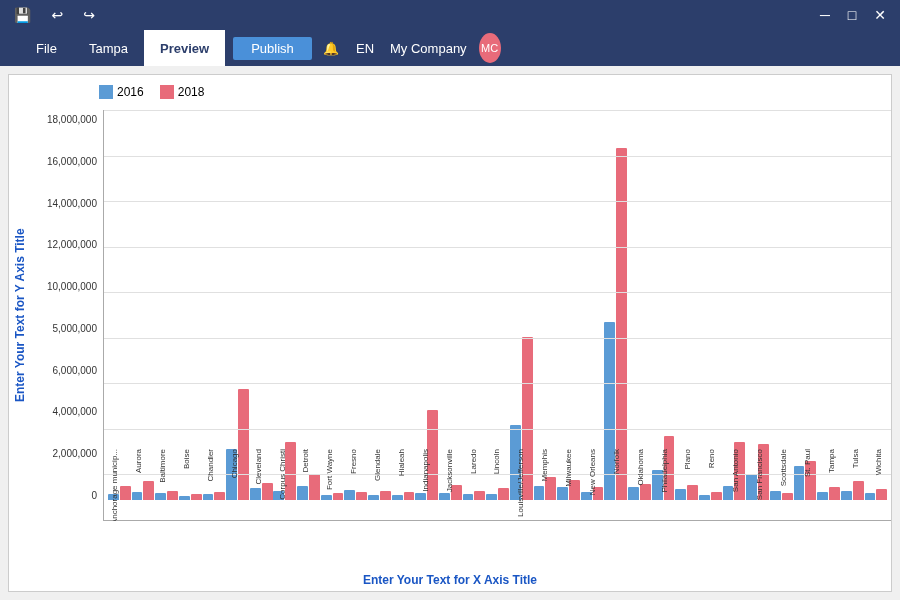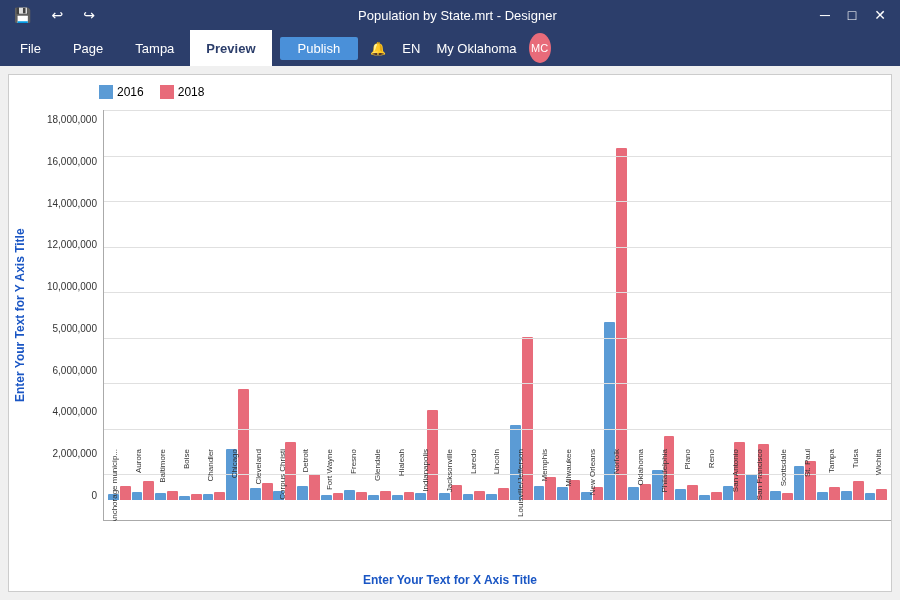--- a/index.html
+++ b/index.html
@@ -20,21 +20,21 @@
     #titlebar-center { flex: 1; text-align: center; font-size: 13px; }
     #titlebar-right { display: flex; gap: 6px; align-items: center; }
     .titlebar-btn { color: white; font-size: 14px; cursor: pointer; padding: 2px 6px; }
 
     
     #menubar {
       background: #2c3e6b;
       height: 36px;
       display: flex;
       align-items: stretch;
-      padding: 0 4px;
+      padding: 0 20px;
     }
     .menu-item {
       color: white;
       padding: 0 16px;
       display: flex;
       align-items: center;
       cursor: pointer;
       font-size: 13px;
     }
     .menu-item.active { background: white; color: #2c3e6b; font-weight: bold; }
@@ -165,38 +165,36 @@
   </style>
 </head>
 <body>
 
 <div id="titlebar">
   <div id="titlebar-left">
     <span class="titlebar-btn">💾</span>
     <span class="titlebar-btn">↩</span>
     <span class="titlebar-btn">↪</span>
   </div>
-  <div id="titlebar-center">Population by State.mrt - Designer</div>
   <div id="titlebar-right">
     <span class="titlebar-btn">─</span>
     <span class="titlebar-btn">□</span>
     <span class="titlebar-btn">✕</span>
   </div>
 </div>
 
 <div id="menubar">
   <div class="menu-item">File</div>
-  <div class="menu-item">Page</div>
   <div class="menu-item">Tampa</div>
   <div class="menu-item active">Preview</div>
   <div id="right-tools">
     <button id="publish-btn">Publish</button>
     <span class="tool-icon">🔔</span>
     <span class="tool-icon">EN</span>
-    <span class="tool-icon">My Oklahoma</span>
+    <span class="tool-icon">My Company</span>
     <span class="tool-icon" style="background:#e86b7a;color:white;border-radius:50%;width:22px;height:30px;display:inline-flex;align-items:center;justify-content:center;font-size:11px;">MC</span>
   </div>
 </div>
 
 <div id="content">
 
   <div id="legend">
     <div class="legend-item">
       <span class="legend-swatch" style="background:#5b9bd5;"></span>
       <span>2016</span>

